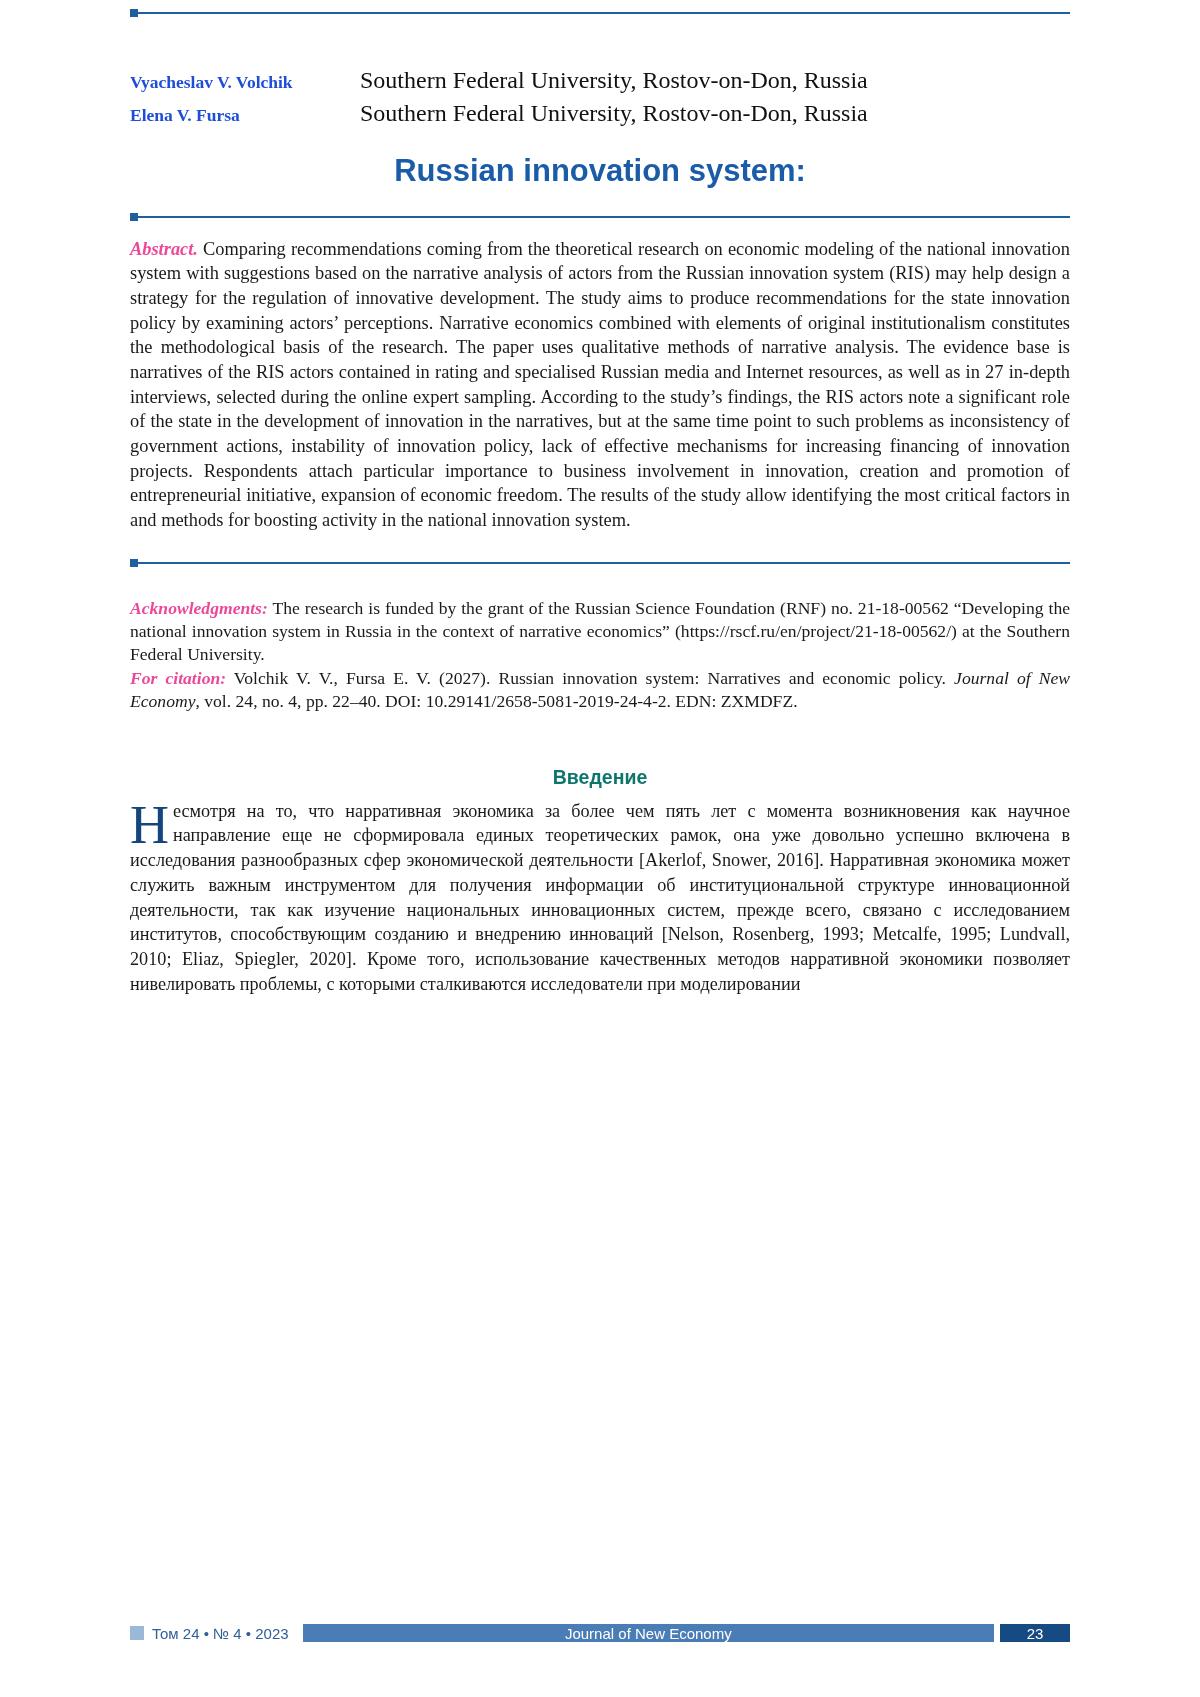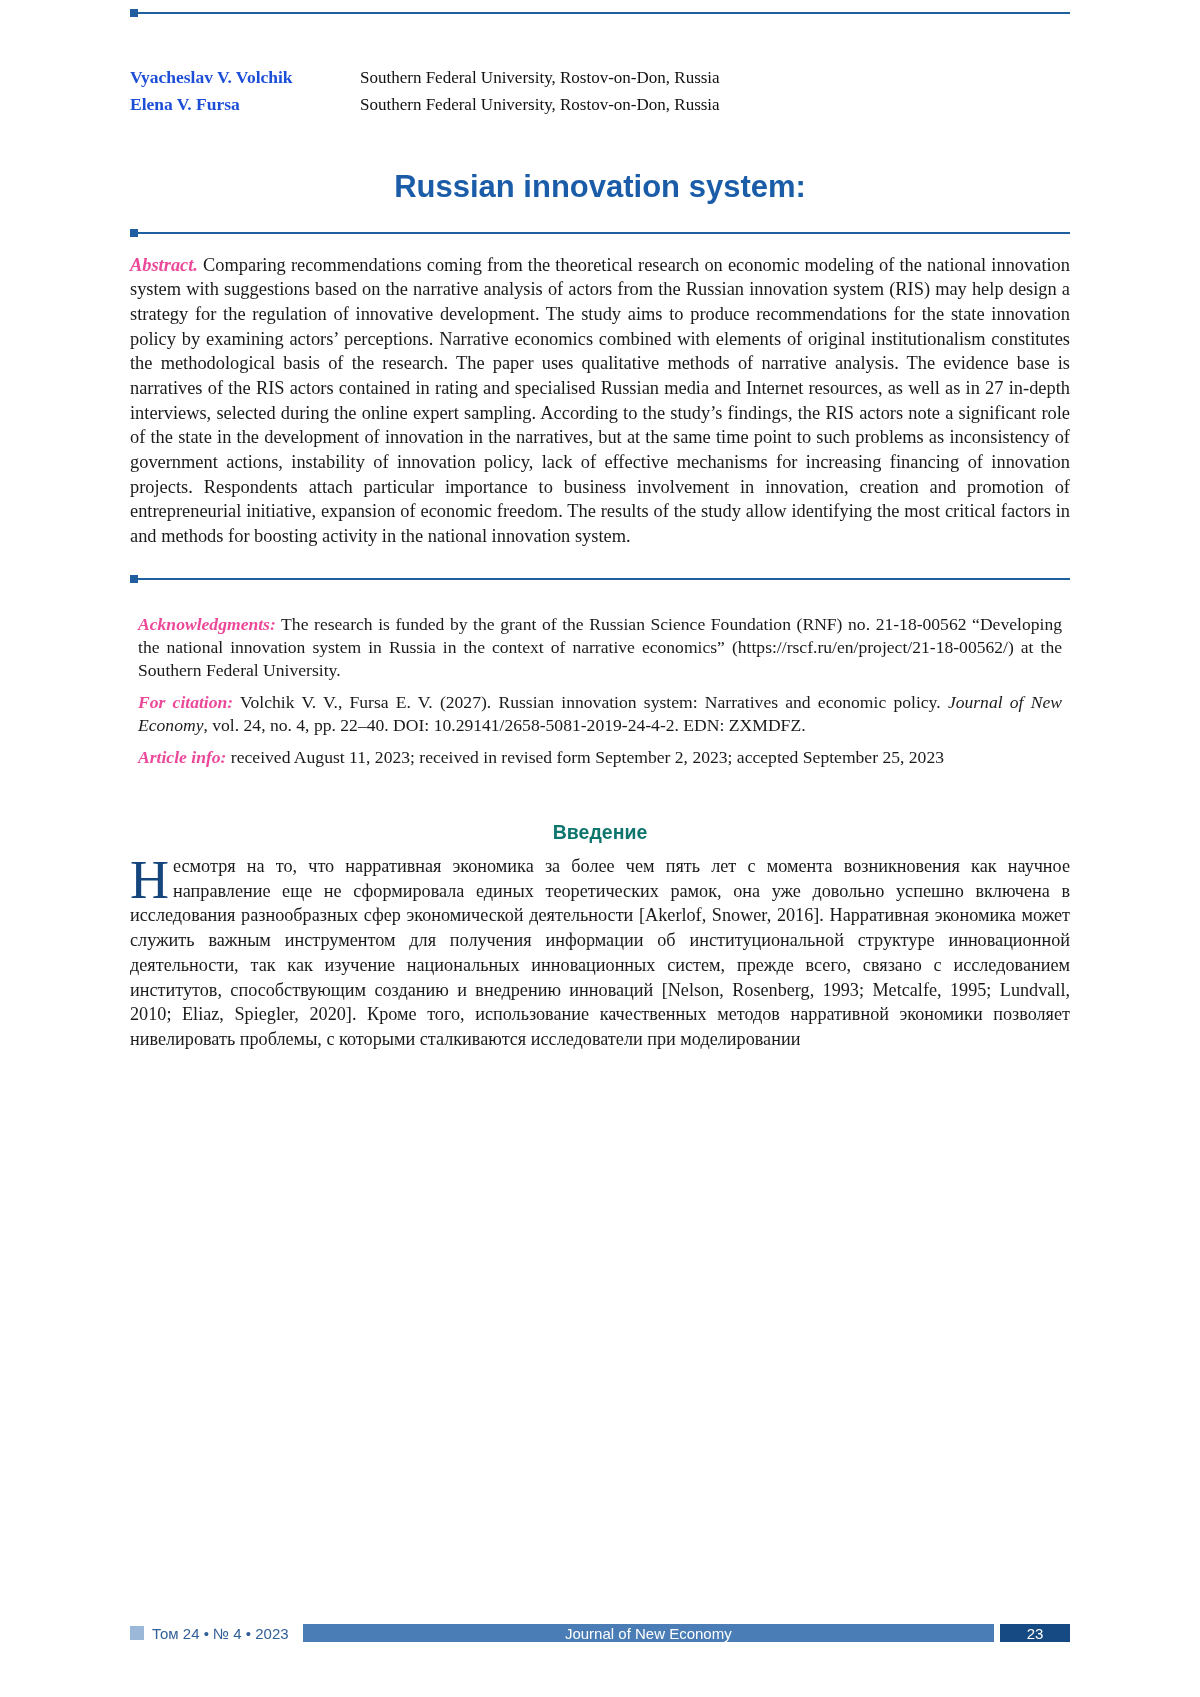--- a/index.html
+++ b/index.html
@@ -68,27 +68,27 @@
     margin-bottom: 6px;
   }
   .author-name {
     width: 230px;
     flex: 0 0 230px;
     font-weight: bold;
     font-size: 17.5px;
     color: #1d4ed8;
   }
   .author-affil {
-    font-size: 17px;
+    font-size: 24px;
     color: #111;
   }
 
   
   .title {
-    margin-top: 52px;
+    margin-top: 24px;
     text-align: center;
     font-family: "Liberation Sans", sans-serif;
     font-weight: bold;
     font-size: 31px;
     line-height: 1.28;
     color: #1a5ca8;
   }
 
   .rule-wrap.tight { margin-top: 22px; }
 
@@ -113,21 +113,21 @@
     text-align: justify;
   }
 
   
   .notes {
     margin-top: 30px;
     font-size: 17.6px;
     line-height: 1.33;
     text-align: justify;
   }
-  .notes p { margin: 8px; }
+  .notes p { margin: 0; }
 
   
   .section-title {
     margin-top: 52px;
     text-align: center;
     font-family: "Liberation Sans", sans-serif;
     font-weight: bold;
     font-size: 19.5px;
     color: #0f766e;
   }
@@ -240,24 +240,20 @@
 
   <div class="notes">
     <p>
       <span class="lead-italic">Acknowledgments:</span>
       <span>The research is funded by the grant of the Russian Science Foundation (RNF) no. 21-18-00562 “Developing the national innovation system in Russia in the context of narrative economics” (https://rscf.ru/en/project/21-18-00562/) at the Southern Federal University.</span>
     </p>
     <p>
       <span class="lead-italic">For citation:</span>
       <span>Volchik V. V., Fursa E. V. (2027). Russian innovation system: Narratives and economic policy. </span><span style="font-style:italic">Journal of New Economy</span><span>, vol. 24, no. 4, pp. 22–40. DOI: 10.29141/2658-5081-2019-24-4-2. EDN: ZXMDFZ.</span>
     </p>
-    <p>
-      <span class="lead-italic">Article info:</span>
-      <span>received August 11, 2023; received in revised form September 2, 2023; accepted September 25, 2023</span>
-    </p>
   </div>
 
   <div class="section-title">Введение</div>
 
   <div class="body-text">
     <span class="dropcap">Н</span><span>есмотря на то, что нарративная экономика за более чем пять лет с момента возникновения как научное направление еще не сформировала единых теоретических рамок, она уже довольно успешно включена в исследования разнообразных сфер экономической деятельности [Akerlof, Snower, 2016]. Нарративная экономика может служить важным инструментом для получения информации об институциональной структуре инновационной деятельности, так как изучение национальных инновационных систем, прежде всего, связано с исследованием институтов, способствующим созданию и внедрению инноваций [Nelson, Rosenberg, 1993; Metcalfe, 1995; Lundvall, 2010; Eliaz, Spiegler, 2020]. Кроме того, использование качественных методов нарративной экономики позволяет нивелировать проблемы, с которыми сталкиваются исследователи при моделировании</span>
   </div>
 
   <div class="footer">
     <div class="footer-sq"></div>

